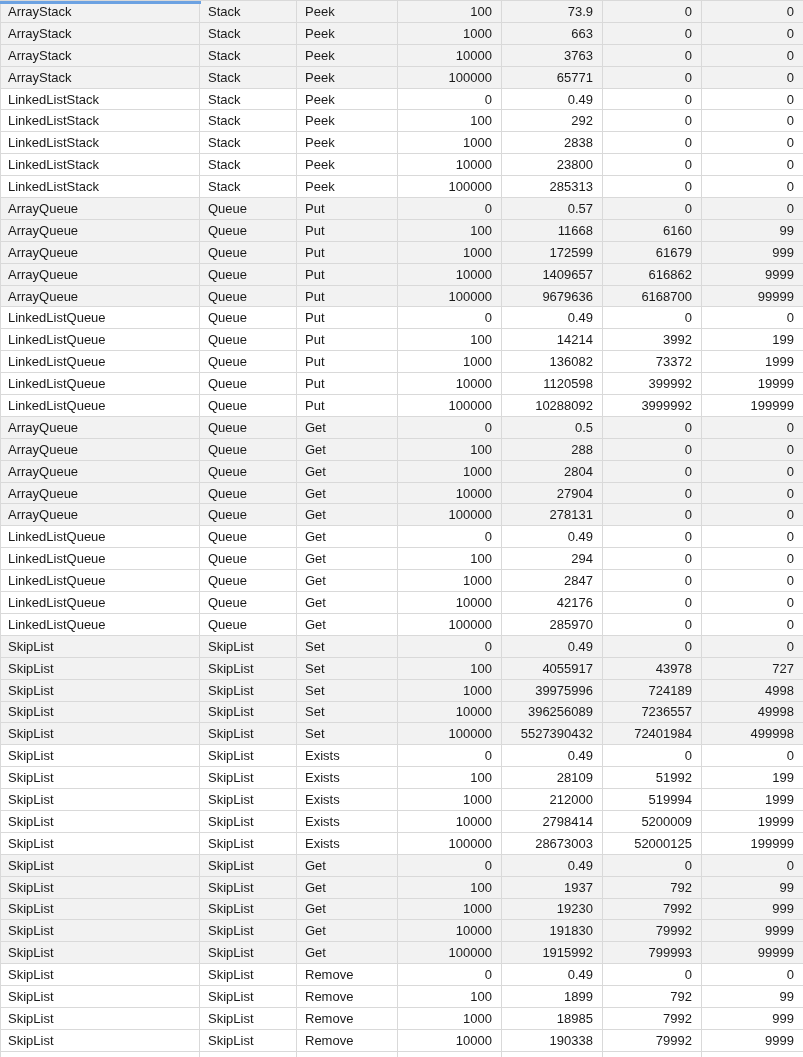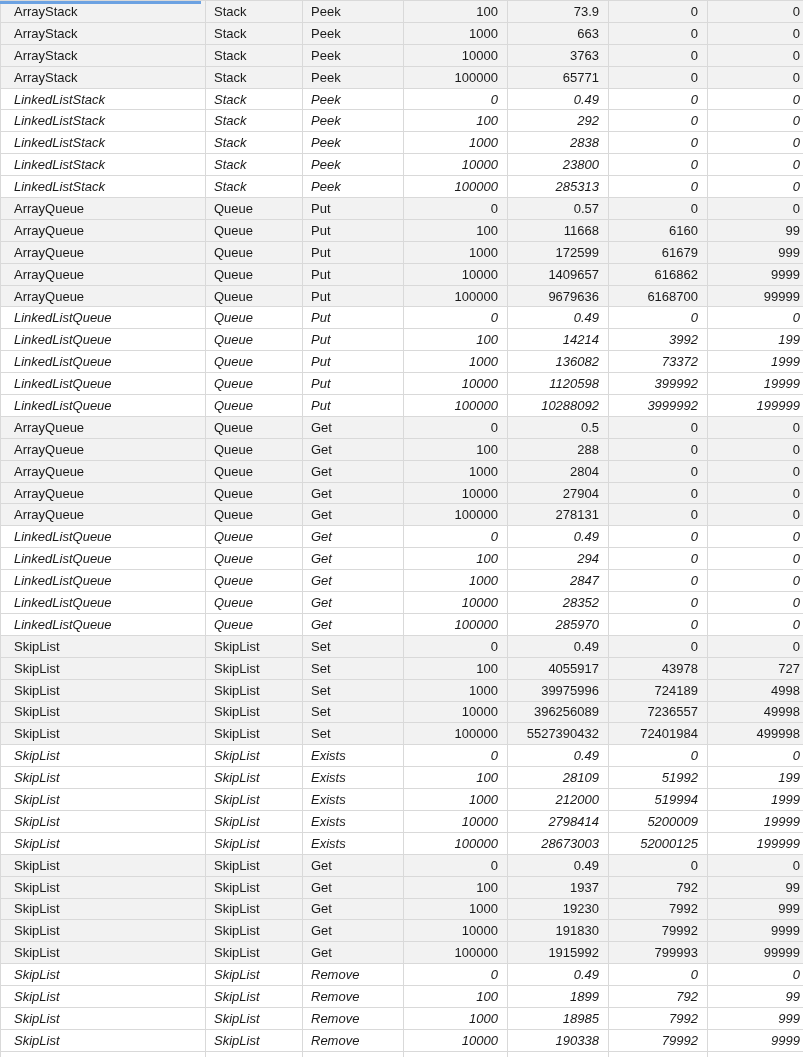--- a/index.html
+++ b/index.html
@@ -35,24 +35,23 @@
     height: 3px;
     background: var(--selection);
     z-index: 3;
   }
   .tbody { position: absolute; left: 0; top: 0; width: 803px; }
   .row {
     display: grid;
     grid-template-columns: 200px 97px 101px 104px 101px 99px 101px;
     height: var(--row-h);
     border-bottom: 1px solid var(--grid);
-    padding-left: 6px;
   }
   .row.shaded { background: var(--shaded); }
-  .row.plain  { background: var(--plain); font-style: italic; }
+  .row.plain  { background: var(--plain); }
   .cell {
     display: flex;
     align-items: center;
     overflow: hidden;
     white-space: nowrap;
     font-size: 13px;
     border-right: 1px solid var(--grid);
     padding: 0 8px;
   }
   .cell:last-child { border-right: none; }
@@ -307,21 +306,21 @@
         <div class="cell num">1000</div>
         <div class="cell num">2847</div>
         <div class="cell num">0</div>
         <div class="cell num">0</div>
       </div>
       <div class="row plain">
         <div class="cell txt">LinkedListQueue</div>
         <div class="cell txt">Queue</div>
         <div class="cell txt">Get</div>
         <div class="cell num">10000</div>
-        <div class="cell num">28352</div>
+        <div class="cell num">42176</div>
         <div class="cell num">0</div>
         <div class="cell num">0</div>
       </div>
       <div class="row plain">
         <div class="cell txt">LinkedListQueue</div>
         <div class="cell txt">Queue</div>
         <div class="cell txt">Get</div>
         <div class="cell num">100000</div>
         <div class="cell num">285970</div>
         <div class="cell num">0</div>

